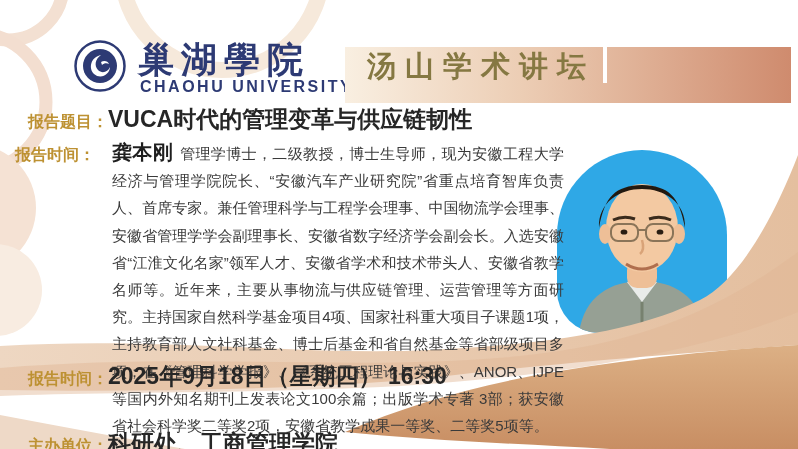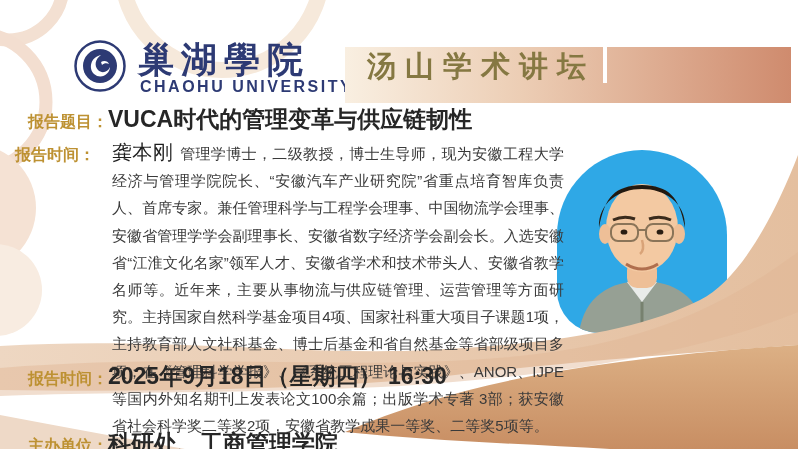--- a/index.html
+++ b/index.html
@@ -46,21 +46,21 @@
   .row-time{top:361px;}
   .row-location{top:398px;}
   .row-organizer{top:428px;}
 
   
   .bio-label{position:absolute;left:15px;top:145px;font-size:16px;font-weight:bold;color:#bd9132;z-index:3;}
   .bio-text{
     position:absolute;left:112px;top:139px;width:452px;z-index:3;
     font-size:15px;line-height:27.2px;color:#3a3a3a;text-align:justify;
   }
-  .expert-name{font-size:20px;font-weight:normal;color:#1e1e1e;margin-right:7px;}
+  .expert-name{font-size:20px;font-weight:bold;color:#1e1e1e;margin-right:7px;}
 
   
   .photo{
     position:absolute;left:557px;top:150px;width:170px;height:183px;
     background:#2fa8e6;border-radius:85px 85px 42px 42px;overflow:hidden;z-index:1;
   }
 </style>
 </head>
 <body>
 

